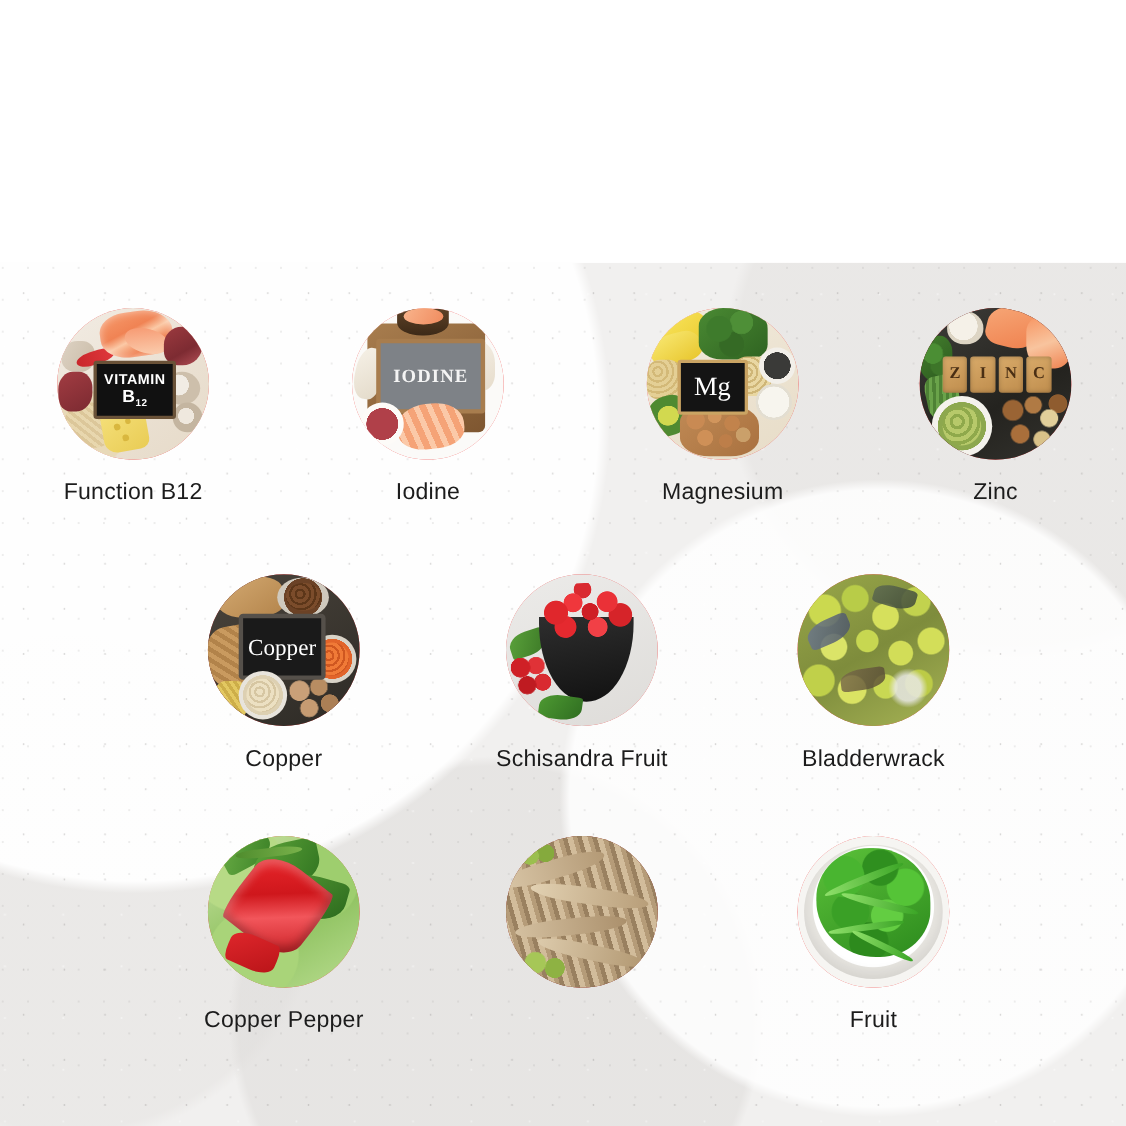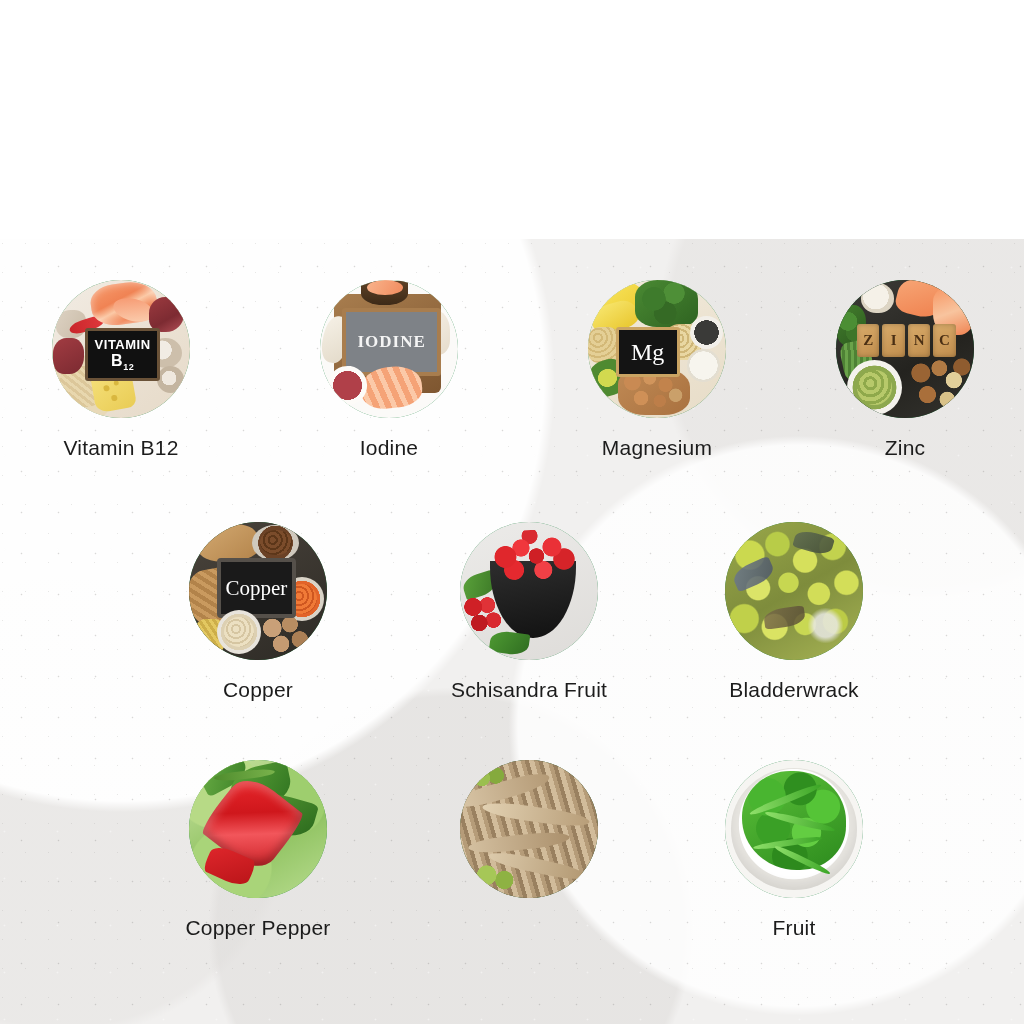--- a/index.html
+++ b/index.html
@@ -54,21 +54,21 @@
     background-size:37px 41px, 23px 29px, 53px 47px;
     background-position:3px 7px, 14px 19px, 31px 5px;
   }
 
   
   .item{position:absolute;}
   .disc{
     position:relative;
     width:138px;height:138px;border-radius:50%;
     overflow:hidden;
-    background:#15803d;
+    background:#ef4444;
   }
   .label{
     position:absolute;left:50%;transform:translateX(-50%);
     white-space:nowrap;
     color:#1c1c1c;
     font-size:21px;
     font-family:"Liberation Sans Narrow","Liberation Sans",sans-serif;
     letter-spacing:.2px;
   }
 
@@ -389,21 +389,21 @@
       <div class="ph cheese">
           <i style="left:26%;top:34%;width:14%;height:16%;"></i>
           <i style="left:54%;top:26%;width:11%;height:13%;"></i>
           <i style="left:42%;top:62%;width:13%;height:15%;"></i>
         </div>
       <div class="board">
         <span>VITAMIN</span>
         <span class="sub"><b>B</b><sub>12</sub></span>
       </div>
     </div>
-    <div class="label" style="top:156px;">Vitamin B12</div>
+    <div class="label" style="top:156px;">Function B12</div>
   </div>
 
   <div class="item" style="left:320px;top:280px;">
     <div class="disc iod">
       <div class="bgimg ph"></div>
       <div class="ph tray"></div>
       <div class="ph wfish"></div>
       <div class="ph wfish2"></div>
       <div class="ph bowl"></div>
       <div class="ph shr1"></div>

